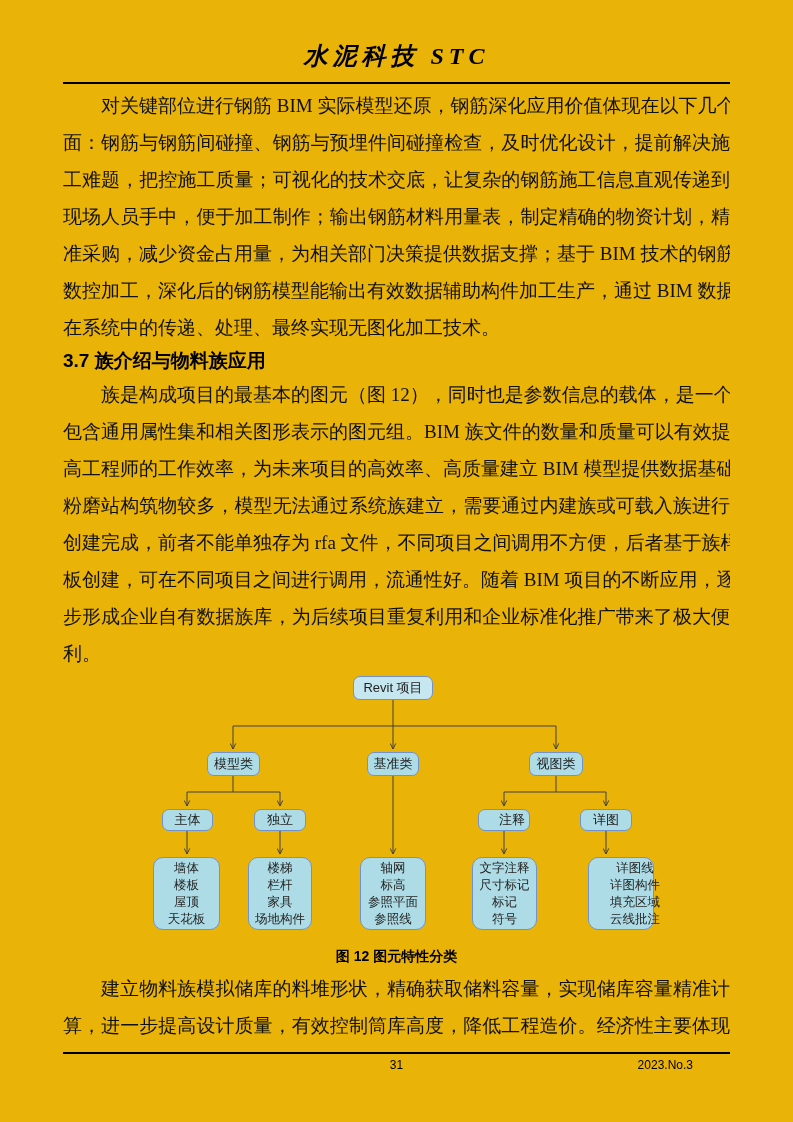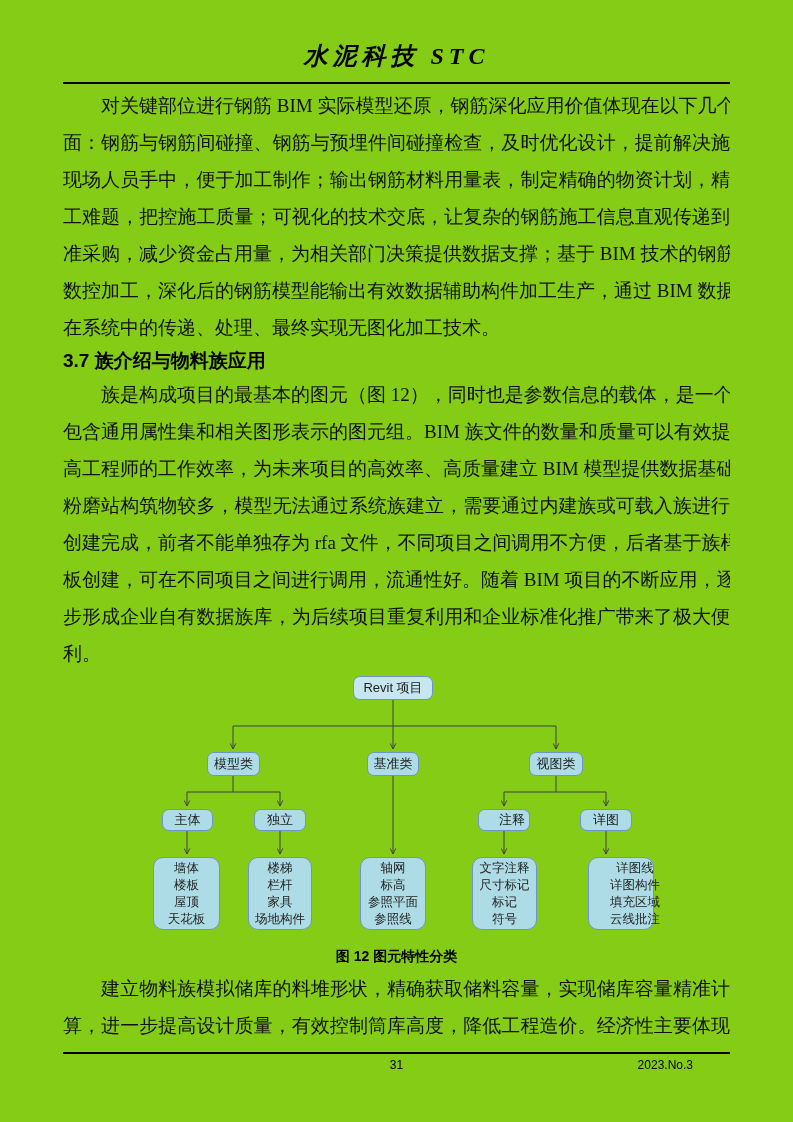--- a/index.html
+++ b/index.html
@@ -1,17 +1,17 @@
 <!DOCTYPE html>
 <html><head>
 <meta charset="utf-8">
 <style>
   html,body{margin:0;padding:0;background:#9a9a9a;}
   .page{
-    position:relative;width:793px;height:1122px;margin:0 auto;background:#84cc16;
+    position:relative;width:793px;height:1122px;margin:0 auto;background:#eab308;
     font-family:"Liberation Serif","DejaVu Serif",serif;color:#111;overflow:hidden;
   }
   .header-title{
     padding-top:40px;text-align:center;font-size:24px;font-weight:bold;font-style:italic;
     letter-spacing:5px;line-height:32px;color:#000;
   }
   .header-rule{margin:10px 63px 0 63px;border-top:2px solid #000;height:0;}
   .content{margin:0 63px;}
   .para{margin:0;}
   .line{
@@ -55,22 +55,22 @@
 
 <div class="page">
 
   <div class="header-title">水泥科技 STC</div>
   <div class="header-rule"></div>
 
   <div class="content">
     <div class="para p1">
         <div class="line">对关键部位进行钢筋 BIM 实际模型还原，钢筋深化应用价值体现在以下几个方</div>
         <div class="line">面：钢筋与钢筋间碰撞、钢筋与预埋件间碰撞检查，及时优化设计，提前解决施</div>
+        <div class="line">工难题，把控施工质量；可视化的技术交底，让复杂的钢筋施工信息直观传递到</div>
         <div class="line">现场人员手中，便于加工制作；输出钢筋材料用量表，制定精确的物资计划，精</div>
-        <div class="line">工难题，把控施工质量；可视化的技术交底，让复杂的钢筋施工信息直观传递到</div>
         <div class="line">准采购，减少资金占用量，为相关部门决策提供数据支撑；基于 BIM 技术的钢筋</div>
         <div class="line">数控加工，深化后的钢筋模型能输出有效数据辅助构件加工生产，通过 BIM 数据</div>
         <div class="line">在系统中的传递、处理、最终实现无图化加工技术。</div>
       </div>
 
     <div class="section-heading">3.7 族介绍与物料族应用</div>
 
     <div class="para">
         <div class="line">族是构成项目的最基本的图元（图 12），同时也是参数信息的载体，是一个</div>
         <div class="line">包含通用属性集和相关图形表示的图元组。BIM 族文件的数量和质量可以有效提</div>

